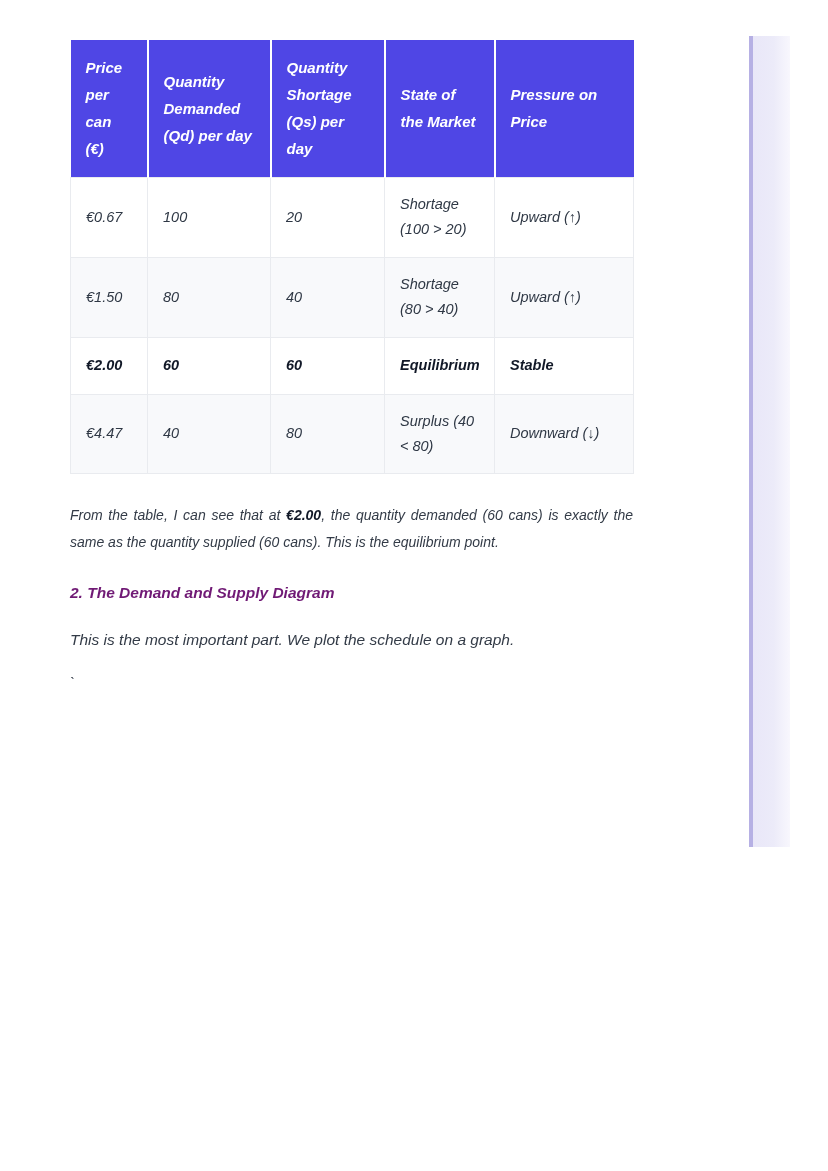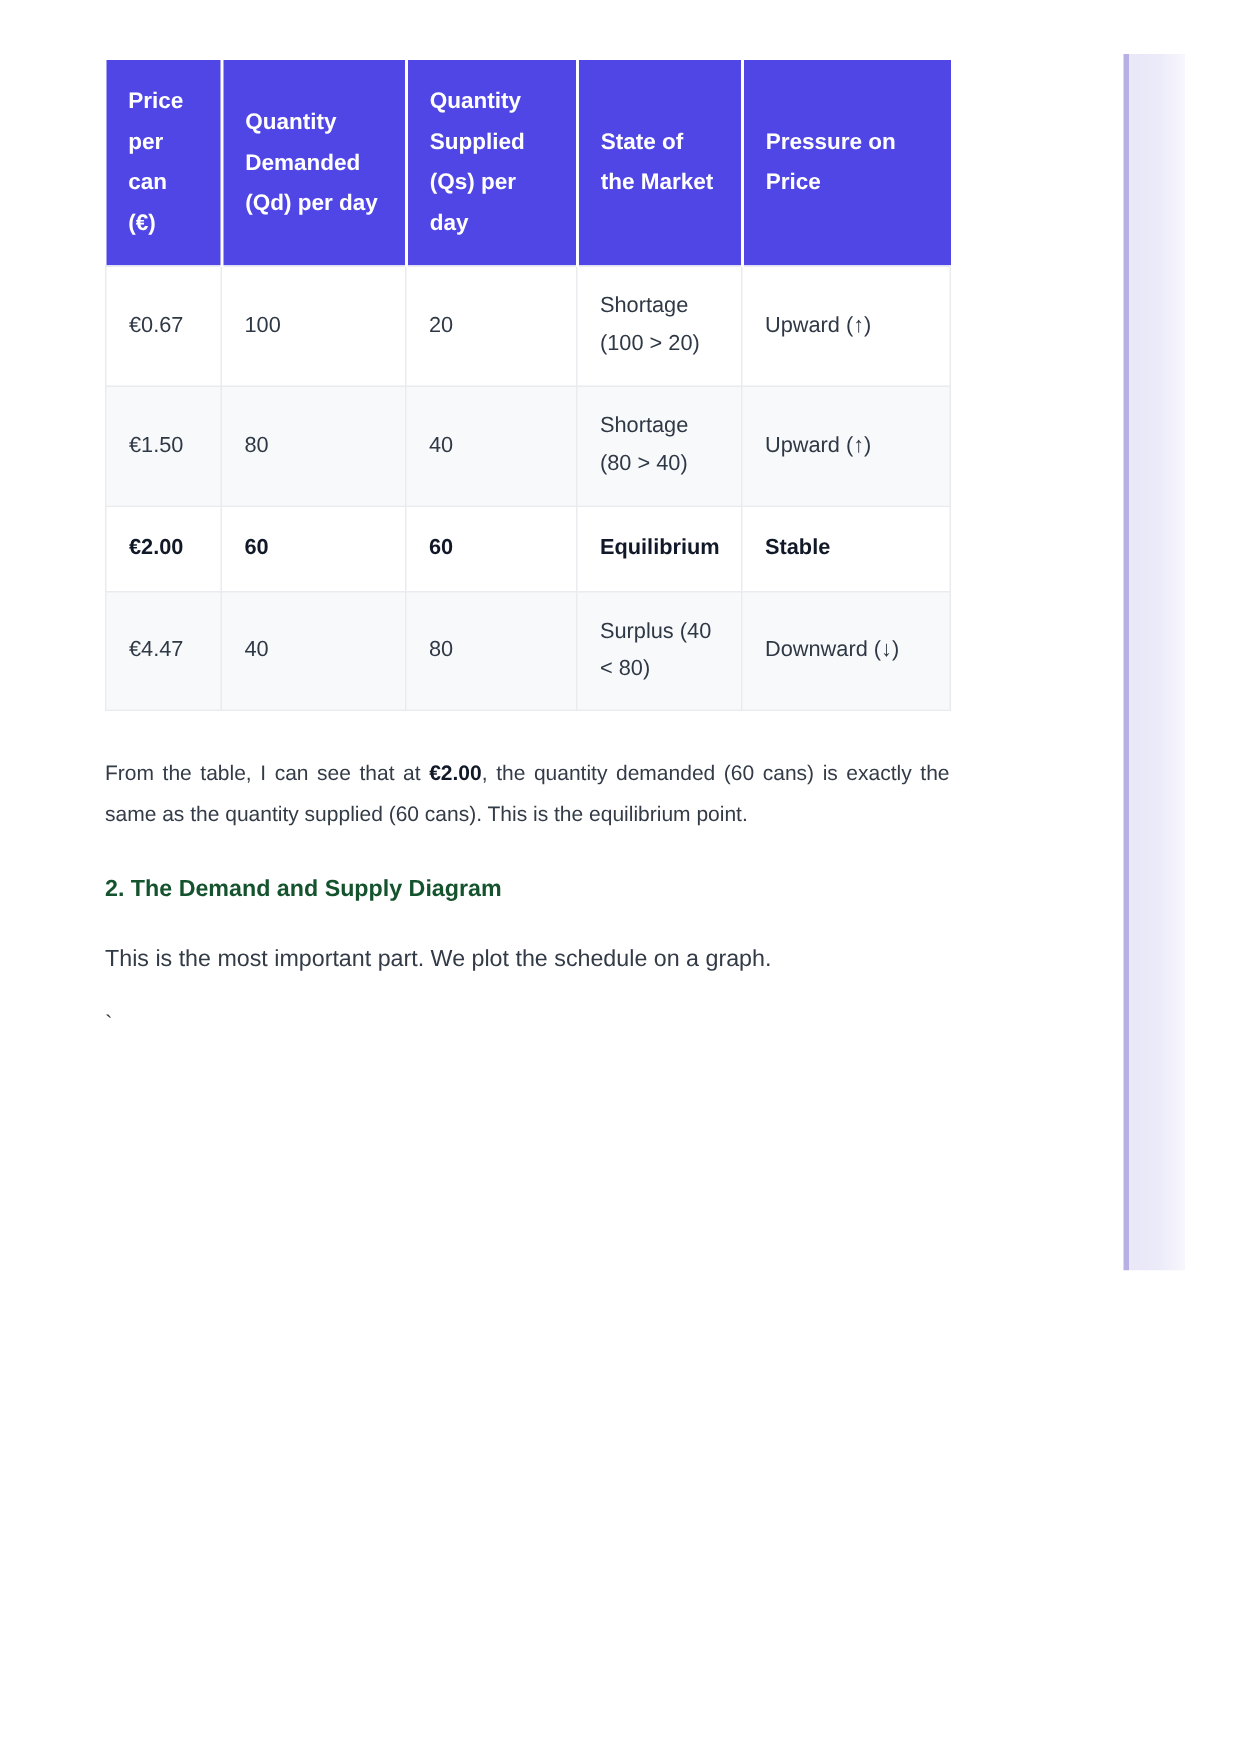--- a/index.html
+++ b/index.html
@@ -7,20 +7,21 @@
     padding: 0;
     background: #ffffff;
     font-family: "Liberation Sans", "DejaVu Sans", sans-serif;
   }
   .page {
     position: relative;
     width: 828px;
     height: 847px;
     background: #ffffff;
     overflow: hidden;
+    font-style: italic;
   }
   .content {
     position: absolute;
     left: 70px;
     top: 40px;
     width: 563px;
   }
 
   
   table.schedule {
@@ -67,21 +68,21 @@
     font-size: 14px;
     line-height: 27.5px;
     color: #333b47;
     text-align: justify;
   }
   .para b { color: #111827; }
   .section-heading {
     margin: 27px 0 0 0;
     font-size: 15.5px;
     font-weight: 700;
-    color: #14532d;
+    color: #701a75;
   }
   .para-plain {
     margin: 24px 0 0 0;
     font-size: 15.5px;
     line-height: 27.5px;
     color: #333b47;
   }
   .stray {
     margin: 21px 0 0 0;
     font-size: 15px;
@@ -123,21 +124,21 @@
         <col style="width:77px">
         <col style="width:123px">
         <col style="width:114px">
         <col style="width:110px">
         <col style="width:139px">
       </colgroup>
       <thead>
         <tr>
           <th>Price per can (€)</th>
           <th>Quantity Demanded (Qd) per day</th>
-          <th>Quantity Supplied (Qs) per day</th>
+          <th>Quantity Shortage (Qs) per day</th>
           <th>State of the Market</th>
           <th>Pressure on Price</th>
         </tr>
       </thead>
       <tbody>
         <tr class="r1">
           <td>€0.67</td>
           <td>100</td>
           <td>20</td>
           <td>Shortage (100 &gt; 20)</td>

